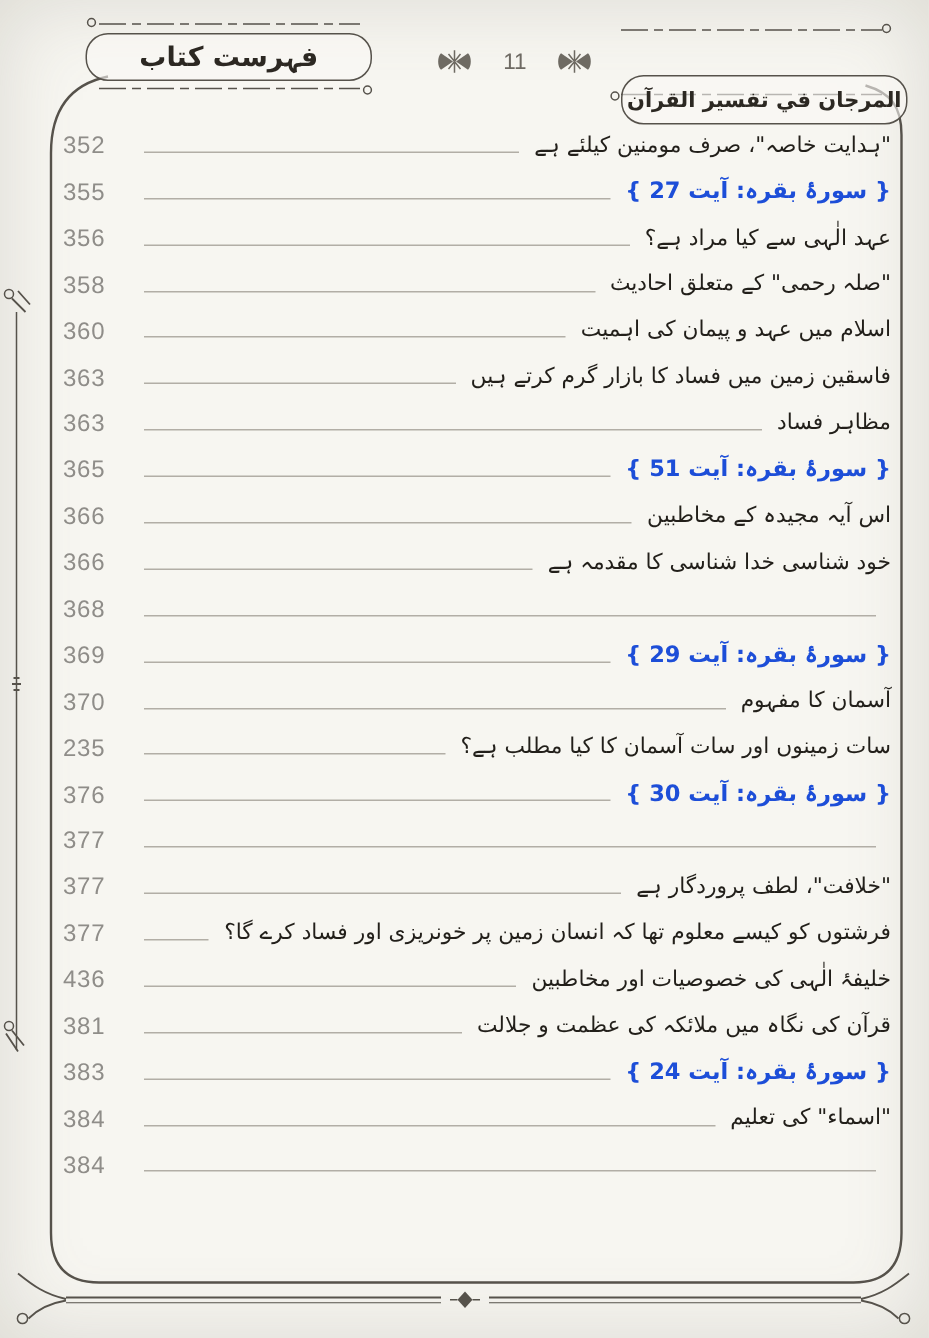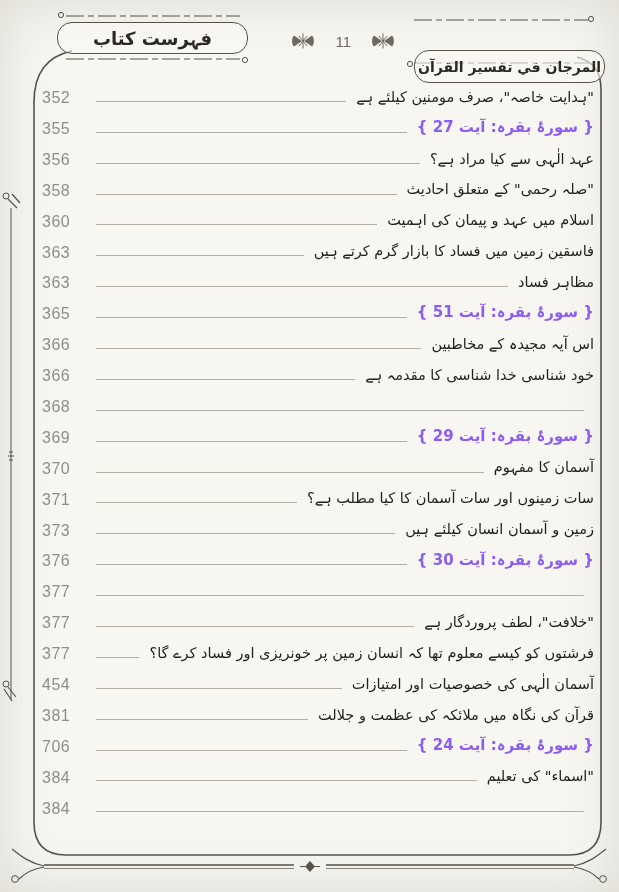--- a/index.html
+++ b/index.html
@@ -29,21 +29,21 @@
   .num{
     flex:none;width:46px;text-align:left;color:#8f8d89;
     font-family:"Liberation Sans","DejaVu Sans",sans-serif;font-size:16px;
     line-height:1.05;letter-spacing:.5px;
   }
   .lead{flex:1 1 auto;min-width:8px;border-bottom:1.2px solid #b2aea6;margin:0 10px 5px 8px;}
   .ttl{
     flex:none;direction:rtl;white-space:nowrap;color:#221f1a;
     font-size:14.5px;line-height:1.25;padding-bottom:1px;max-width:524px;
   }
-  .row.section .ttl{font-weight:bold;font-size:15px;color:#8b5cf6;}
+  .row.section .ttl{font-weight:bold;font-size:15px;color:#1d4ed8;}
 </style>
 </head>
 <body>
 
 <div class="page">
 
   <svg class="frame" viewBox="0 0 619 892">
     <g stroke="#56524b" fill="none">
 
       <path d="M 72 51 C 48 56 34 72 34 102 L 34 822 Q 34 855 66 855 L 569 855 Q 601 855 601 822 L 601 90 C 601 71 594 62 577 57" stroke-width="1.6"></path>
@@ -158,60 +158,55 @@
       <span class="num">369</span>
       <span class="lead"></span>
       <span class="ttl">{ سورۂ بقرہ: آیت 29 }</span>
     </div>
       <div class="row">
       <span class="num">370</span>
       <span class="lead"></span>
       <span class="ttl">آسمان کا مفہوم</span>
     </div>
       <div class="row">
-      <span class="num">371</span>
+      <span class="num">235</span>
       <span class="lead"></span>
       <span class="ttl">سات زمینوں اور سات آسمان کا کیا مطلب ہے؟</span>
     </div>
-      <div class="row">
-      <span class="num">373</span>
-      <span class="lead"></span>
-      <span class="ttl">زمین و آسمان انسان کیلئے ہیں</span>
-    </div>
       <div class="row section">
       <span class="num">376</span>
       <span class="lead"></span>
       <span class="ttl">{ سورۂ بقرہ: آیت 30 }</span>
     </div>
       <div class="row">
       <span class="num">377</span>
       <span class="lead"></span>
     </div>
       <div class="row">
       <span class="num">377</span>
       <span class="lead"></span>
       <span class="ttl">"خلافت"، لطف پروردگار ہے</span>
     </div>
       <div class="row">
       <span class="num">377</span>
       <span class="lead"></span>
       <span class="ttl">فرشتوں کو کیسے معلوم تھا کہ انسان زمین پر خونریزی اور فساد کرے گا؟</span>
     </div>
       <div class="row">
-      <span class="num">454</span>
-      <span class="lead"></span>
-      <span class="ttl">آسمان الٰہی کی خصوصیات اور امتیازات</span>
+      <span class="num">436</span>
+      <span class="lead"></span>
+      <span class="ttl">خلیفۂ الٰہی کی خصوصیات اور مخاطبین</span>
     </div>
       <div class="row">
       <span class="num">381</span>
       <span class="lead"></span>
       <span class="ttl">قرآن کی نگاہ میں ملائکہ کی عظمت و جلالت</span>
     </div>
       <div class="row section">
-      <span class="num">706</span>
+      <span class="num">383</span>
       <span class="lead"></span>
       <span class="ttl">{ سورۂ بقرہ: آیت 24 }</span>
     </div>
       <div class="row">
       <span class="num">384</span>
       <span class="lead"></span>
       <span class="ttl">"اسماء" کی تعلیم</span>
     </div>
       <div class="row">
       <span class="num">384</span>

